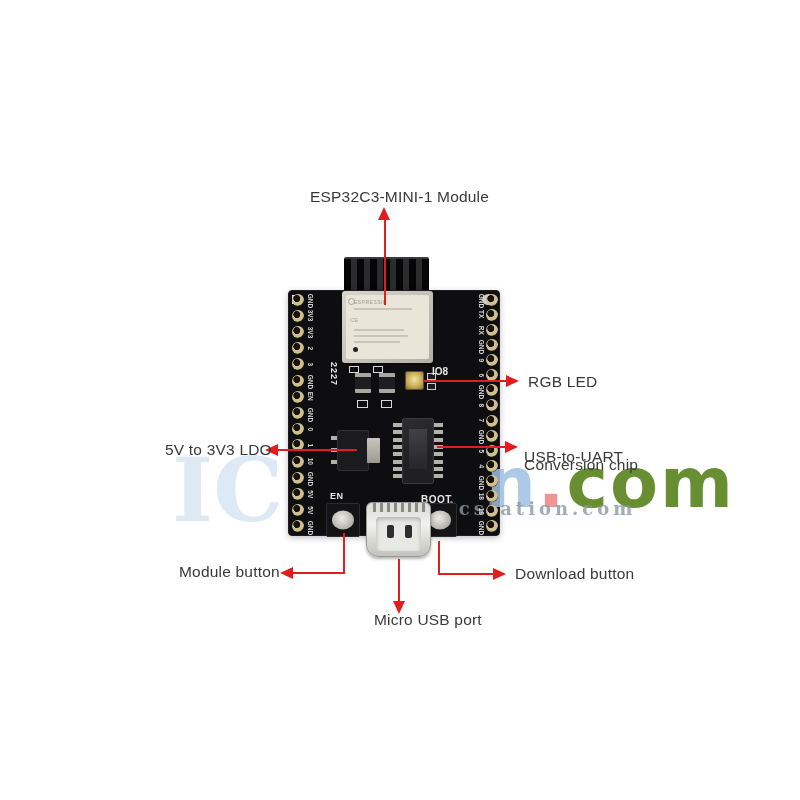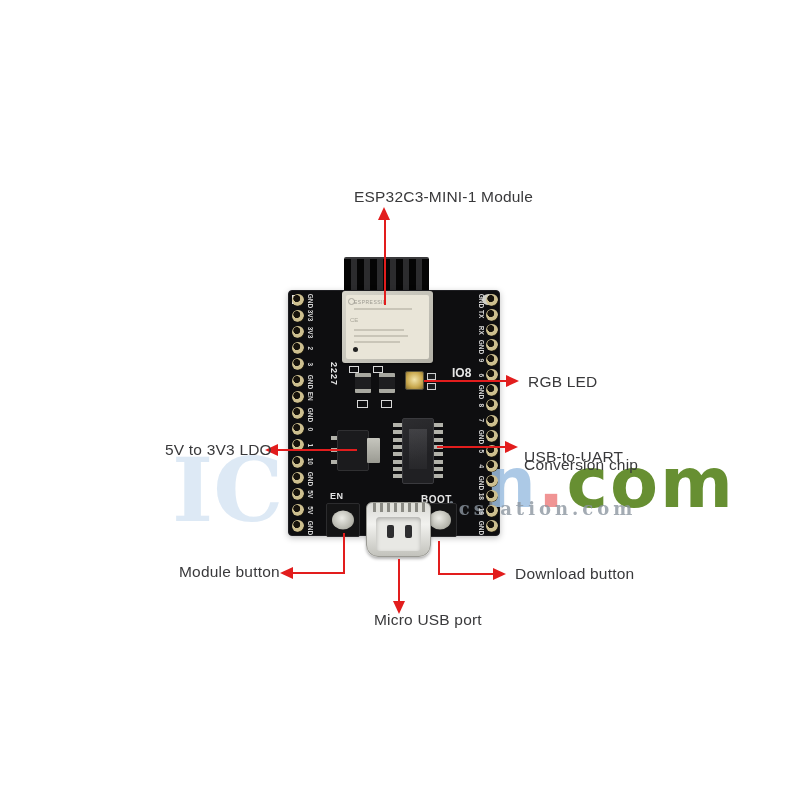--- a/index.html
+++ b/index.html
@@ -263,21 +263,21 @@
   <div class="silk-box" style="left:349px;top:366px;width:10px;height:7px;"></div>
   <div class="silk-box" style="left:373px;top:366px;width:10px;height:7px;"></div>
   <div class="smd" style="left:355px;top:373px;width:16px;height:20px;"></div>
   <div class="smd" style="left:379px;top:373px;width:16px;height:20px;"></div>
   <div class="silk-box" style="left:357px;top:400px;width:11px;height:8px;"></div>
   <div class="silk-box" style="left:381px;top:400px;width:11px;height:8px;"></div>
 
   <div class="rgb-led"></div>
   <div class="led-pad" style="left:427px;top:373px;"></div>
   <div class="led-pad" style="left:427px;top:383px;"></div>
-  <div class="silk" style="left:432px;top:366px;font-size:12px;margin-left:20px;">IO8</div>
+  <div class="silk" style="left:432px;top:366px;font-size:10px;">IO8</div>
 
   <div class="ldo-body"></div>
   <div class="ldo-tab"></div>
   <div class="ldo-stub" style="top:436px;"></div>
   <div class="ldo-stub" style="top:448px;"></div>
   <div class="ldo-stub" style="top:460px;"></div>
 
   <div class="uart-pins" style="left:393px;"></div>
   <div class="uart-pins" style="left:434px;"></div>
   <div class="uart-body">
@@ -293,21 +293,21 @@
     <div class="btn-dome"></div>
   </div>
 
   <div class="usb">
     <div class="usb-ridges"></div>
     <div class="usb-face"></div>
     <div class="usb-slot" style="left:20px;"></div>
     <div class="usb-slot" style="left:38px;"></div>
   </div>
 
-  <div class="ann" style="left:310px;top:188px;margin-left:44px;">ESP32C3-MINI-1 Module</div>
+  <div class="ann" style="left:310px;top:188px;">ESP32C3-MINI-1 Module</div>
   <div class="ah ah-up" style="left:378px;top:207px;"></div>
   <div class="aline" style="left:384px;top:219px;width:2px;height:86px;"></div>
 
   <div class="aline" style="left:424px;top:380px;width:84px;height:2px;"></div>
   <div class="ah ah-right" style="left:506px;top:375px;"></div>
   <div class="ann" style="left:528px;top:373px;">RGB LED</div>
 
   <div class="aline" style="left:437px;top:446px;width:70px;height:2px;"></div>
   <div class="ah ah-right" style="left:505px;top:441px;"></div>
   <div class="ann" style="left:524px;top:448px;">USB-to-UART</div>

